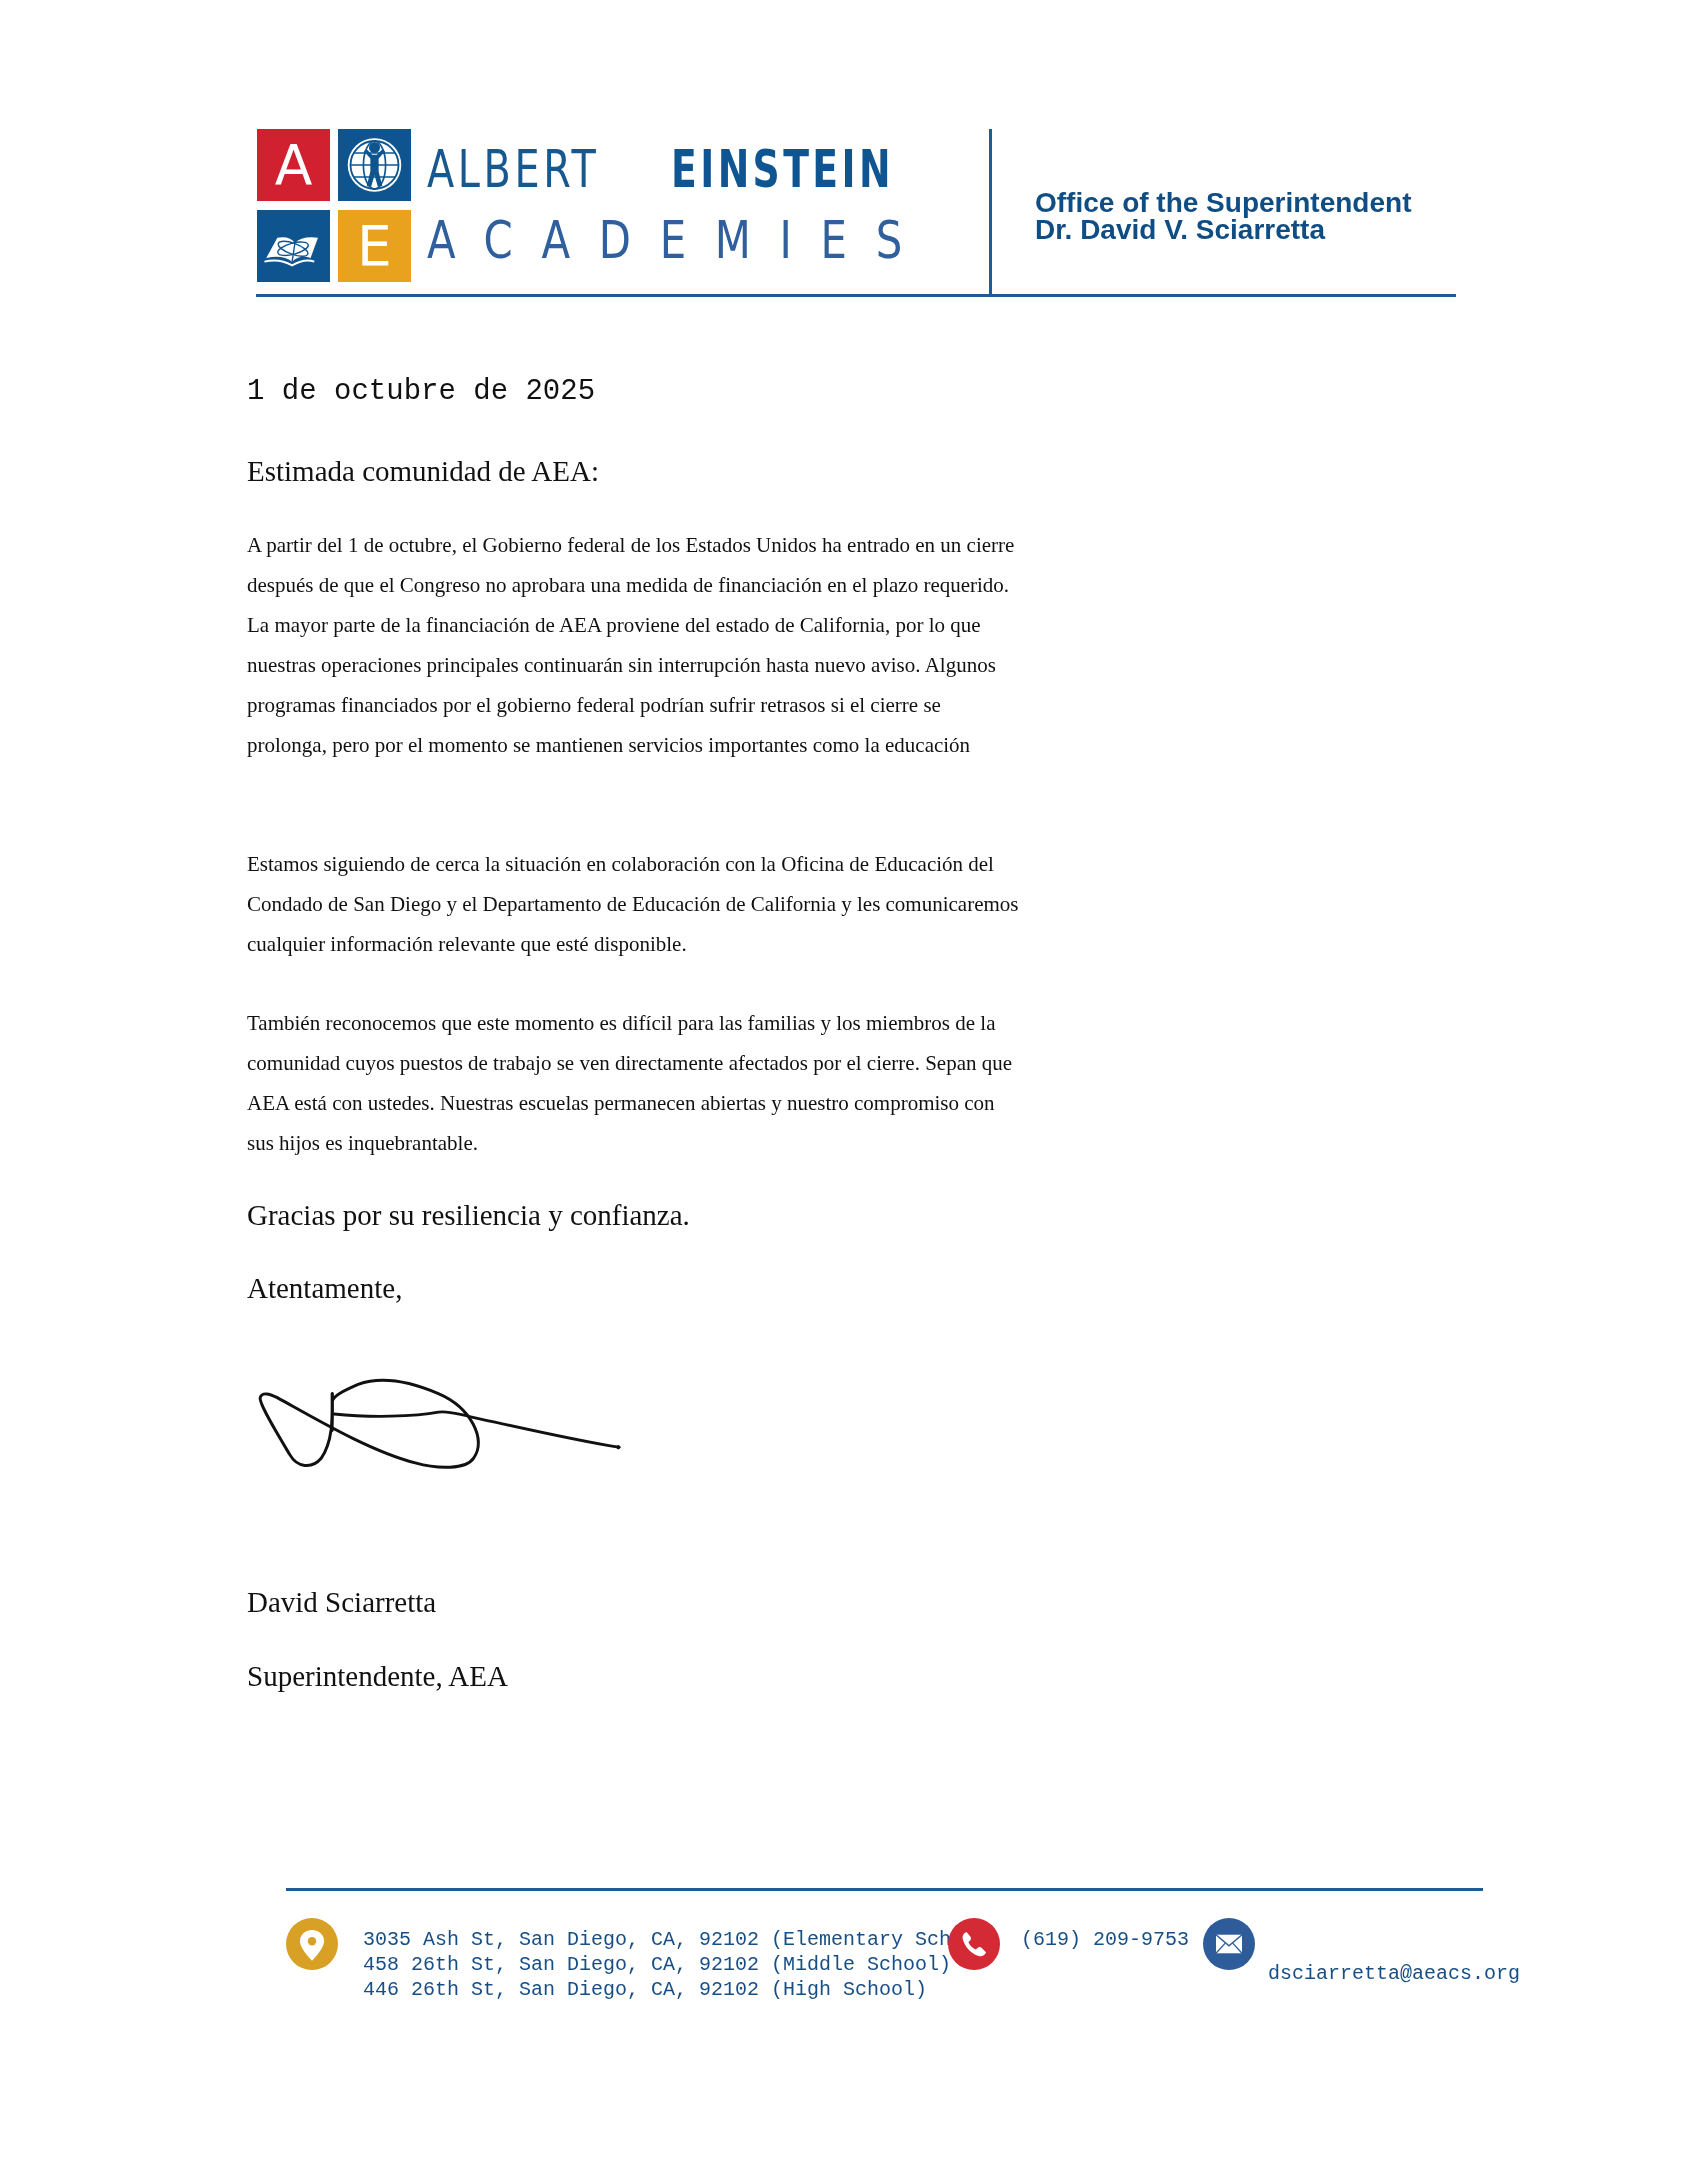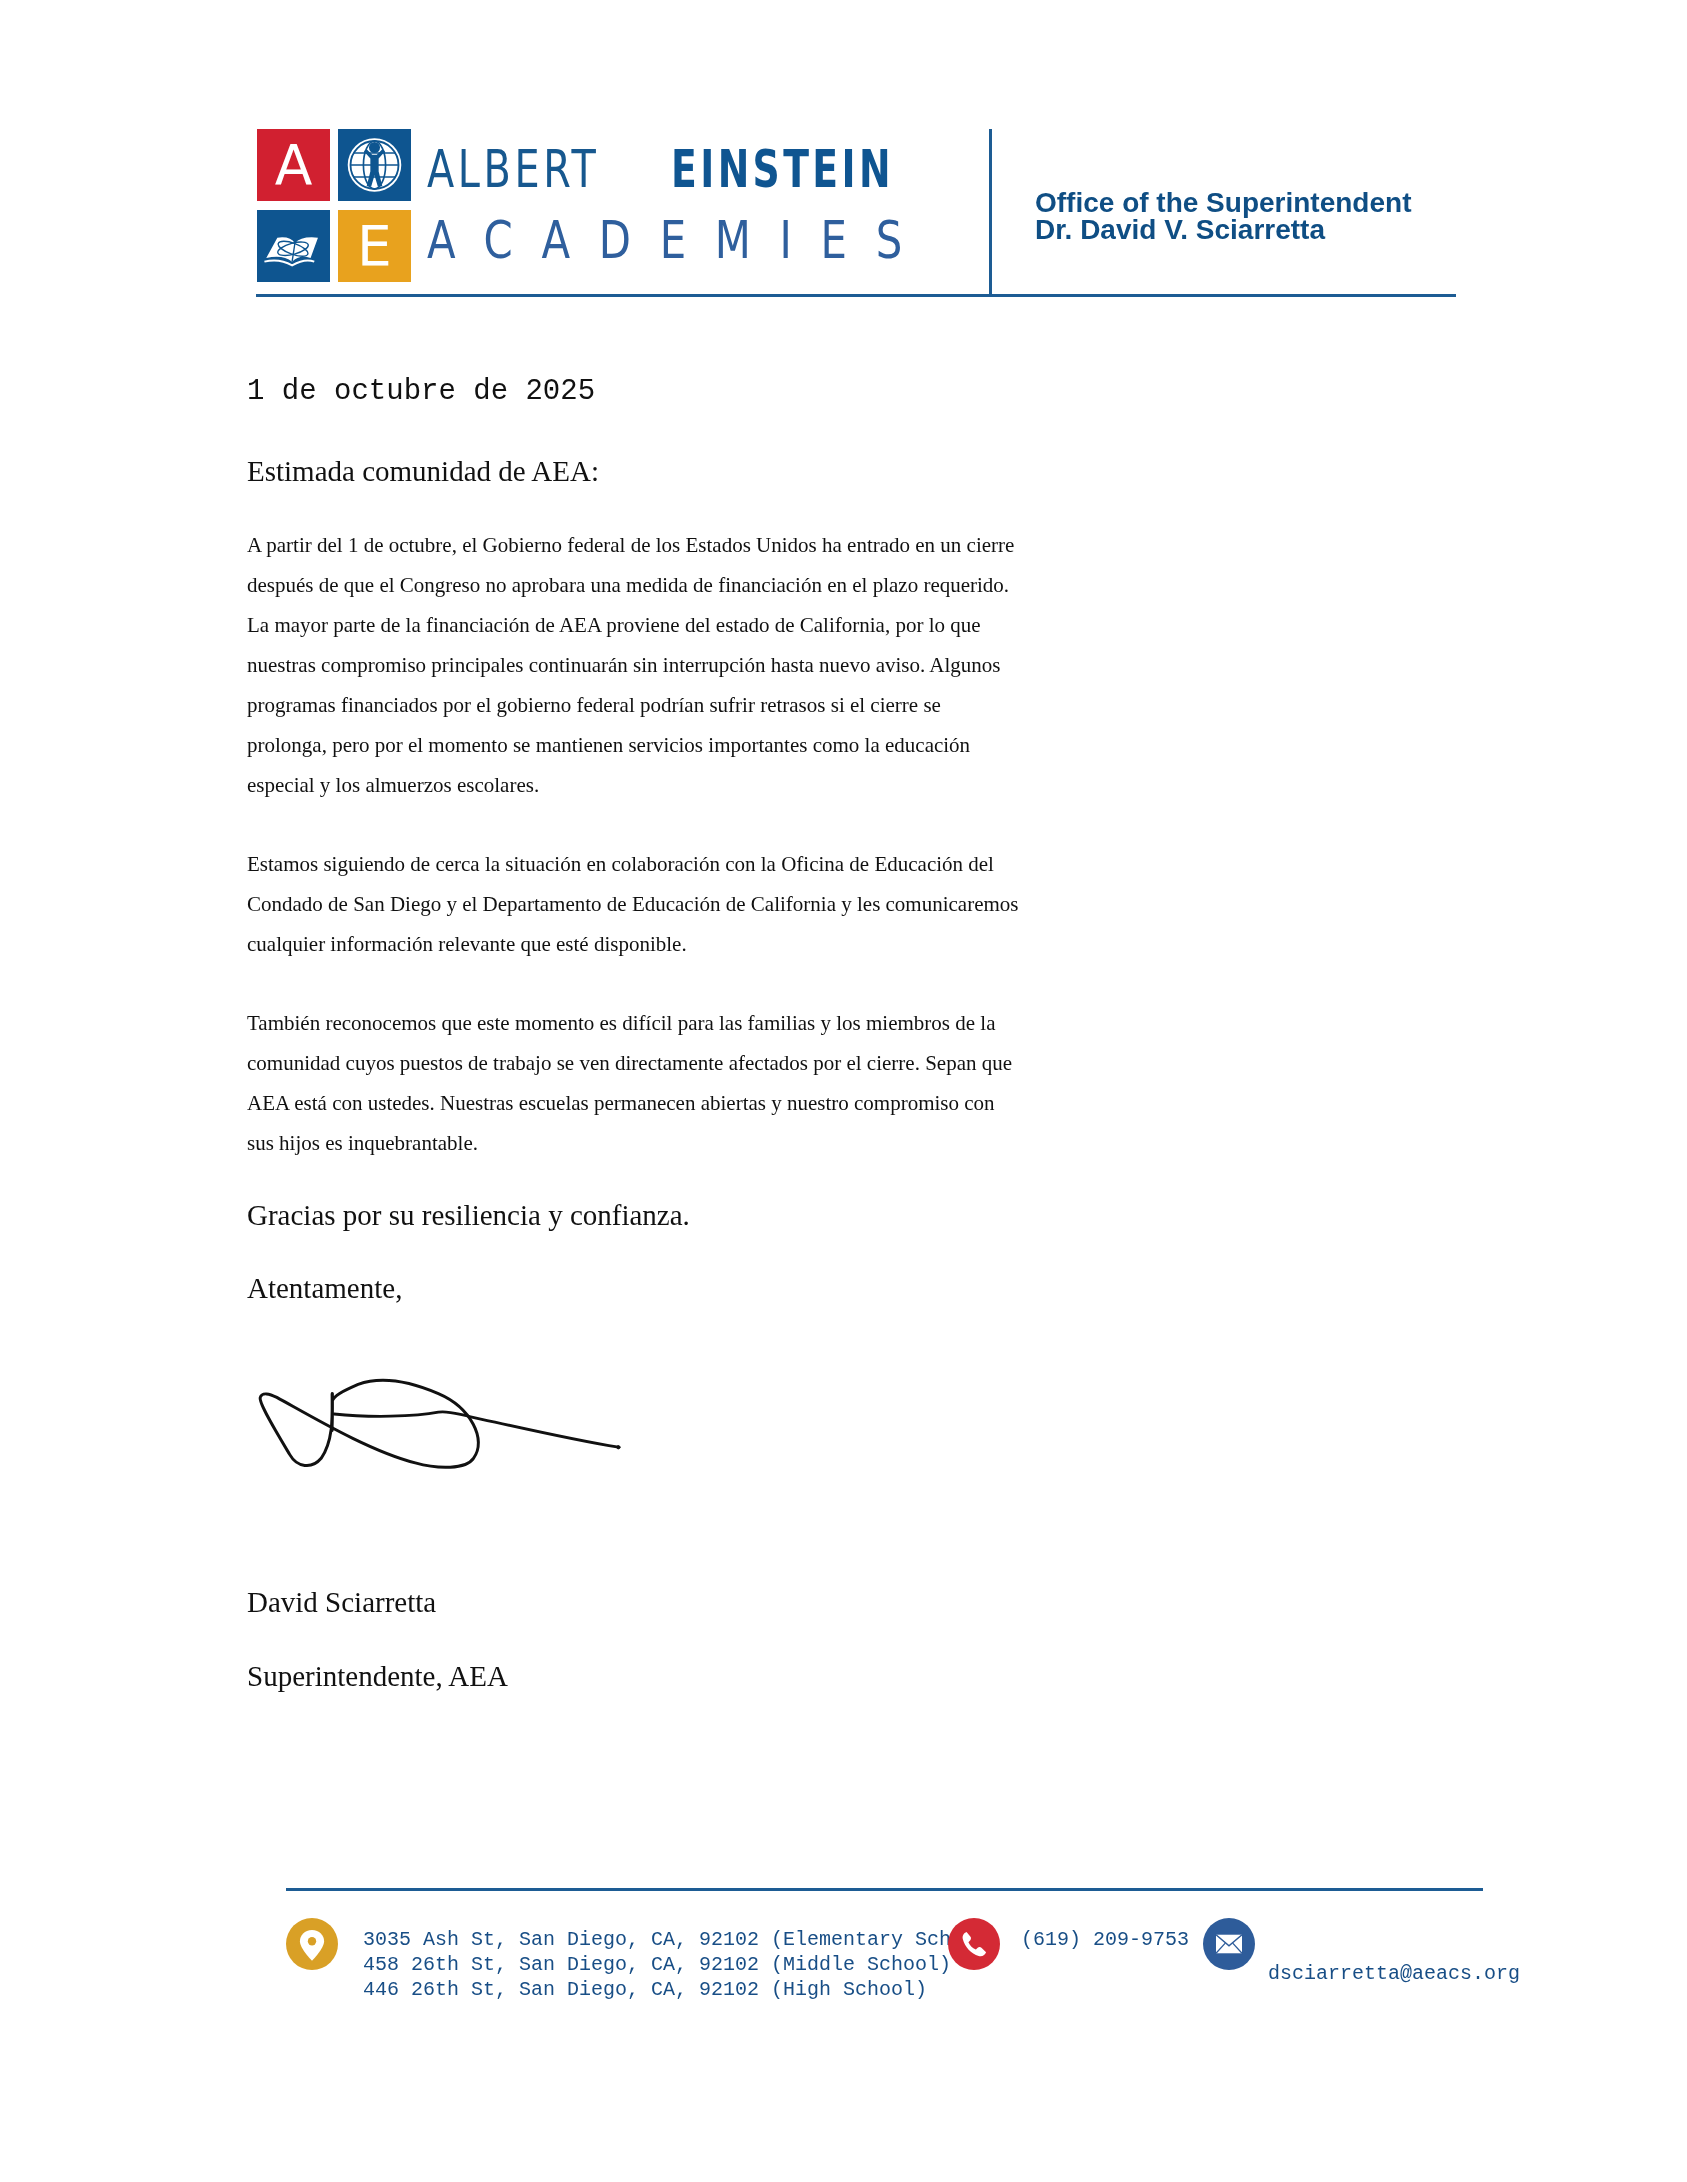--- a/index.html
+++ b/index.html
@@ -76,24 +76,23 @@
 </div>
 
 <div>
   <div class="body-text" style="top:372px;font-family:Liberation Mono, monospace;">1 de octubre de 2025</div>
   <div class="body-text" style="top:451px;">Estimada comunidad de AEA:</div>
 
   <div class="para" style="top:525px;">
     <span>A partir del 1 de octubre, el Gobierno federal de los Estados Unidos ha entrado en un cierre</span>
     <span>después de que el Congreso no aprobara una medida de financiación en el plazo requerido.</span>
     <span>La mayor parte de la financiación de AEA proviene del estado de California, por lo que</span>
-    <span>nuestras compromiso principales continuarán sin interrupción hasta nuevo aviso. Algunos</span>
+    <span>nuestras operaciones principales continuarán sin interrupción hasta nuevo aviso. Algunos</span>
     <span>programas financiados por el gobierno federal podrían sufrir retrasos si el cierre se</span>
     <span>prolonga, pero por el momento se mantienen servicios importantes como la educación</span>
-    <span>especial y los almuerzos escolares.</span>
   </div>
 
   <div class="para" style="top:844px;">
     <span>Estamos siguiendo de cerca la situación en colaboración con la Oficina de Educación del</span>
     <span>Condado de San Diego y el Departamento de Educación de California y les comunicaremos</span>
     <span>cualquier información relevante que esté disponible.</span>
   </div>
 
   <div class="para" style="top:1003px;">
     <span>También reconocemos que este momento es difícil para las familias y los miembros de la</span>

